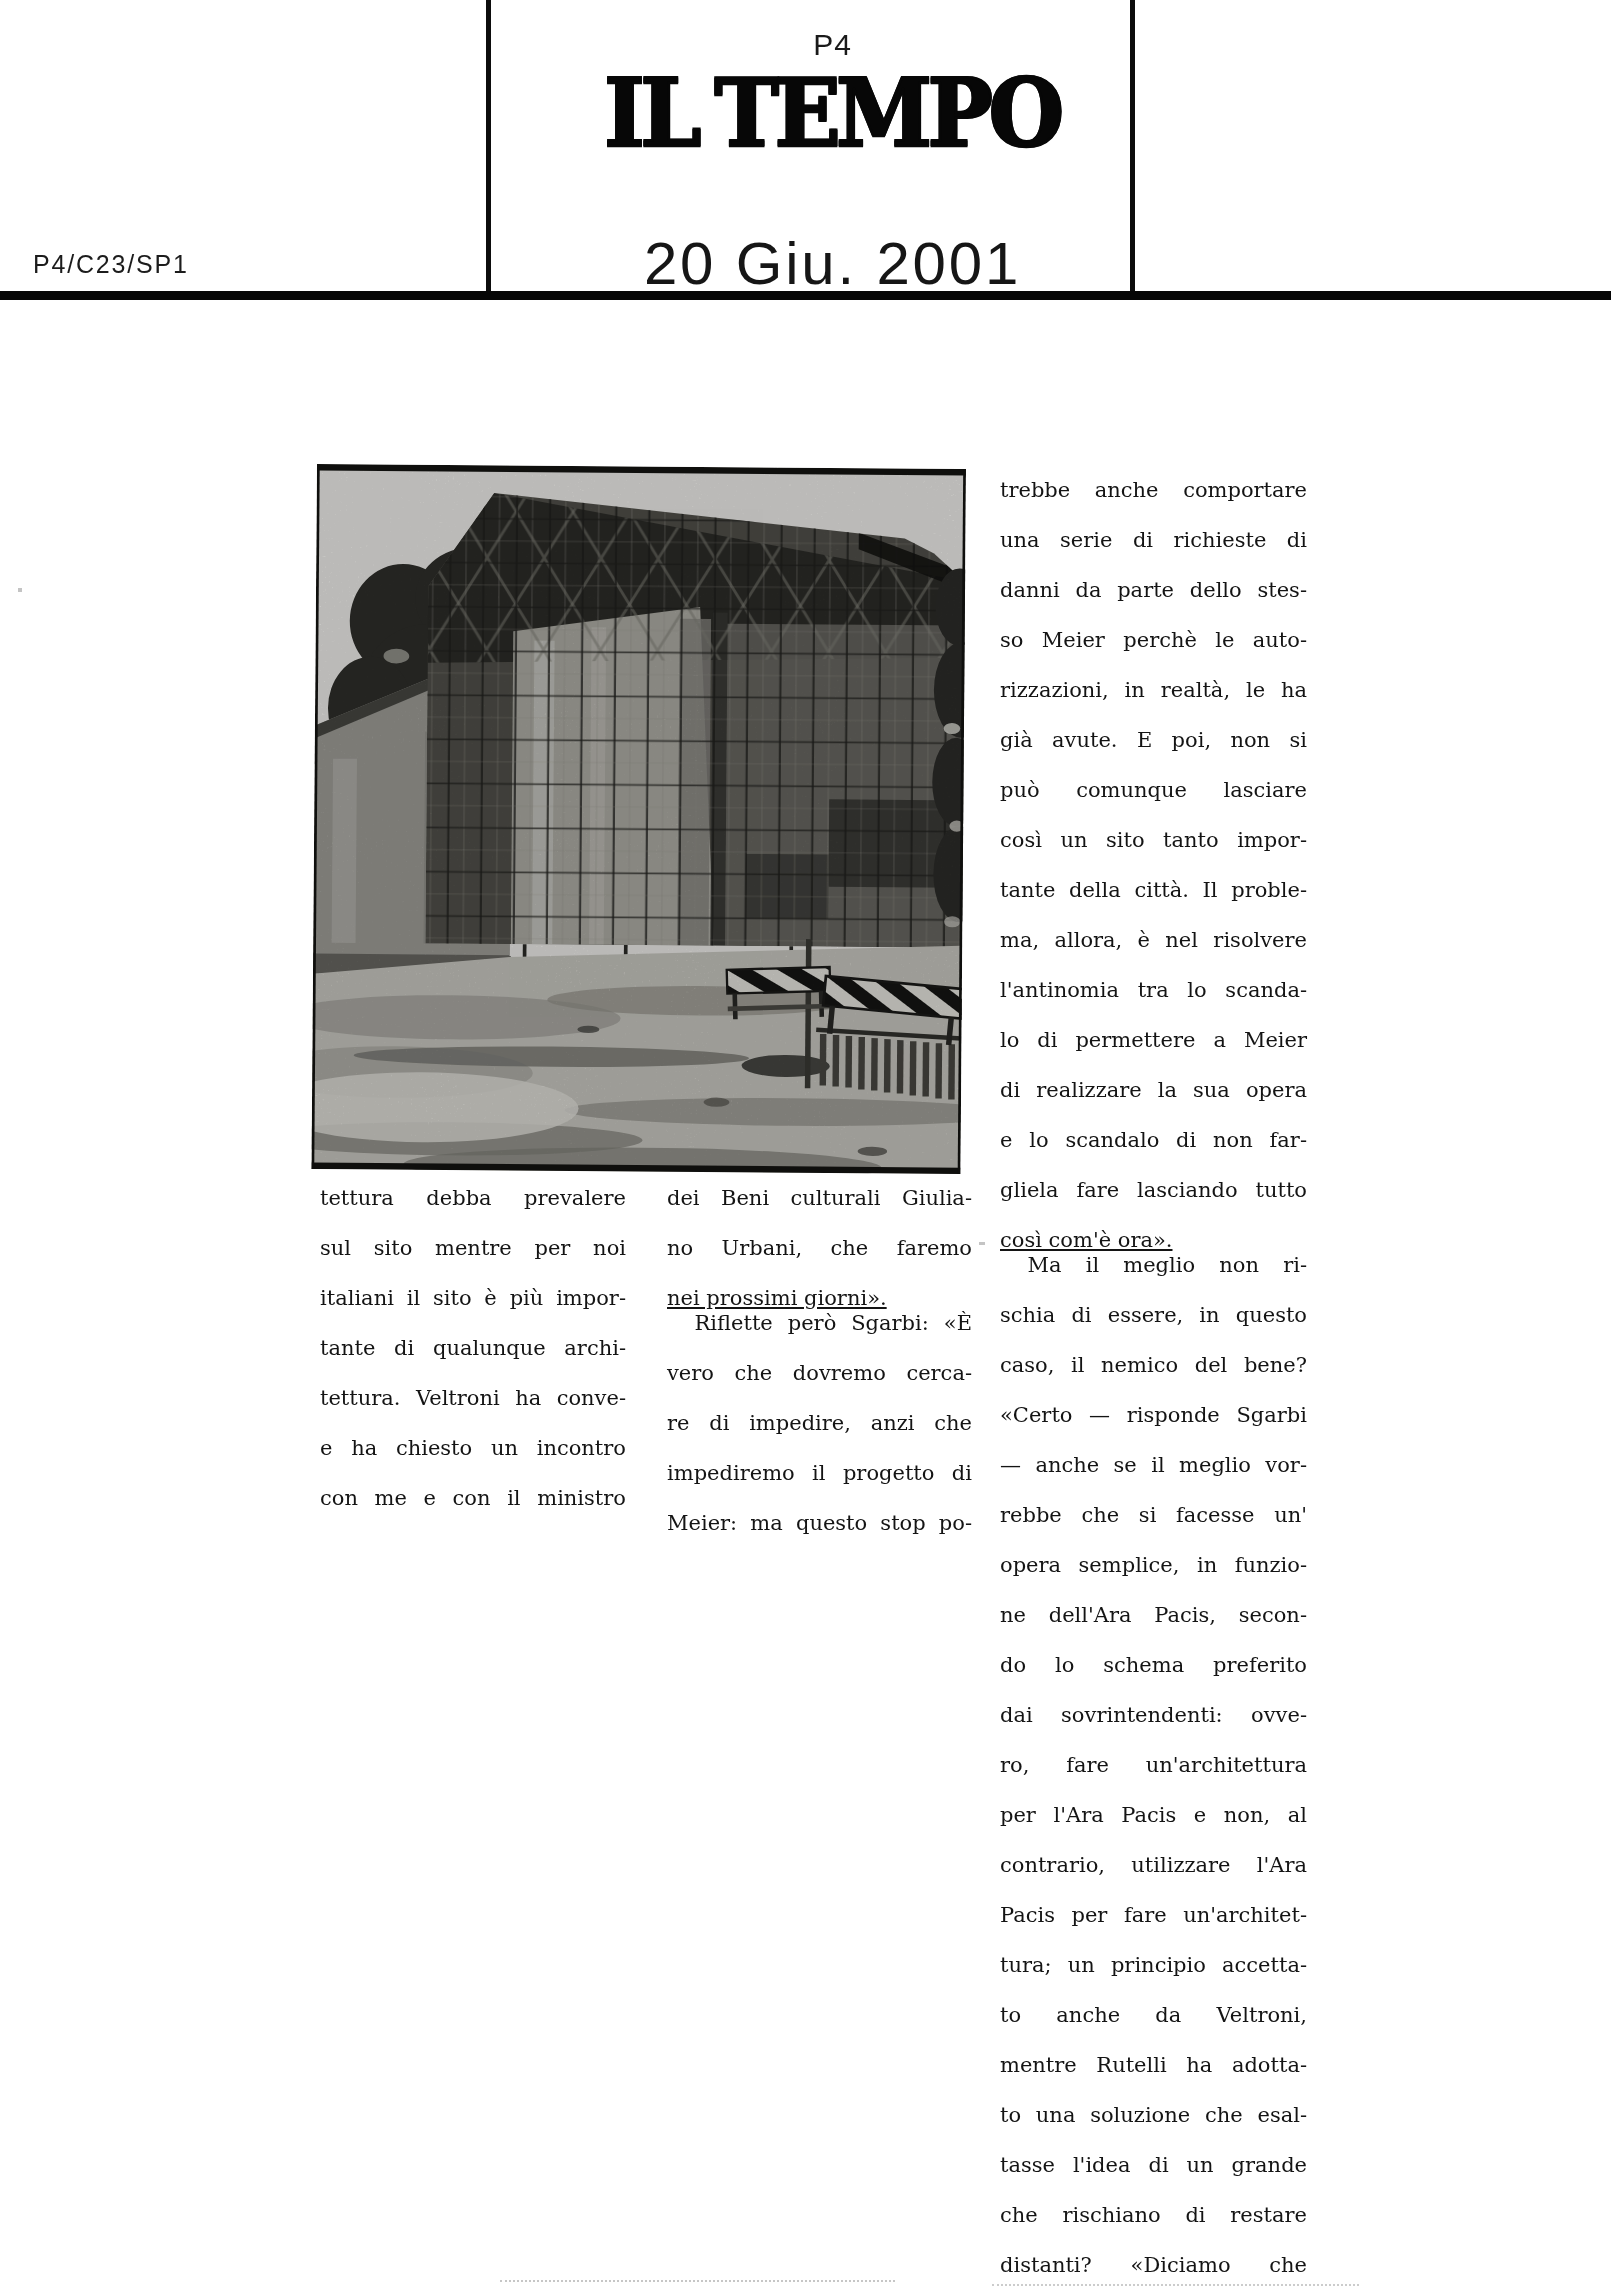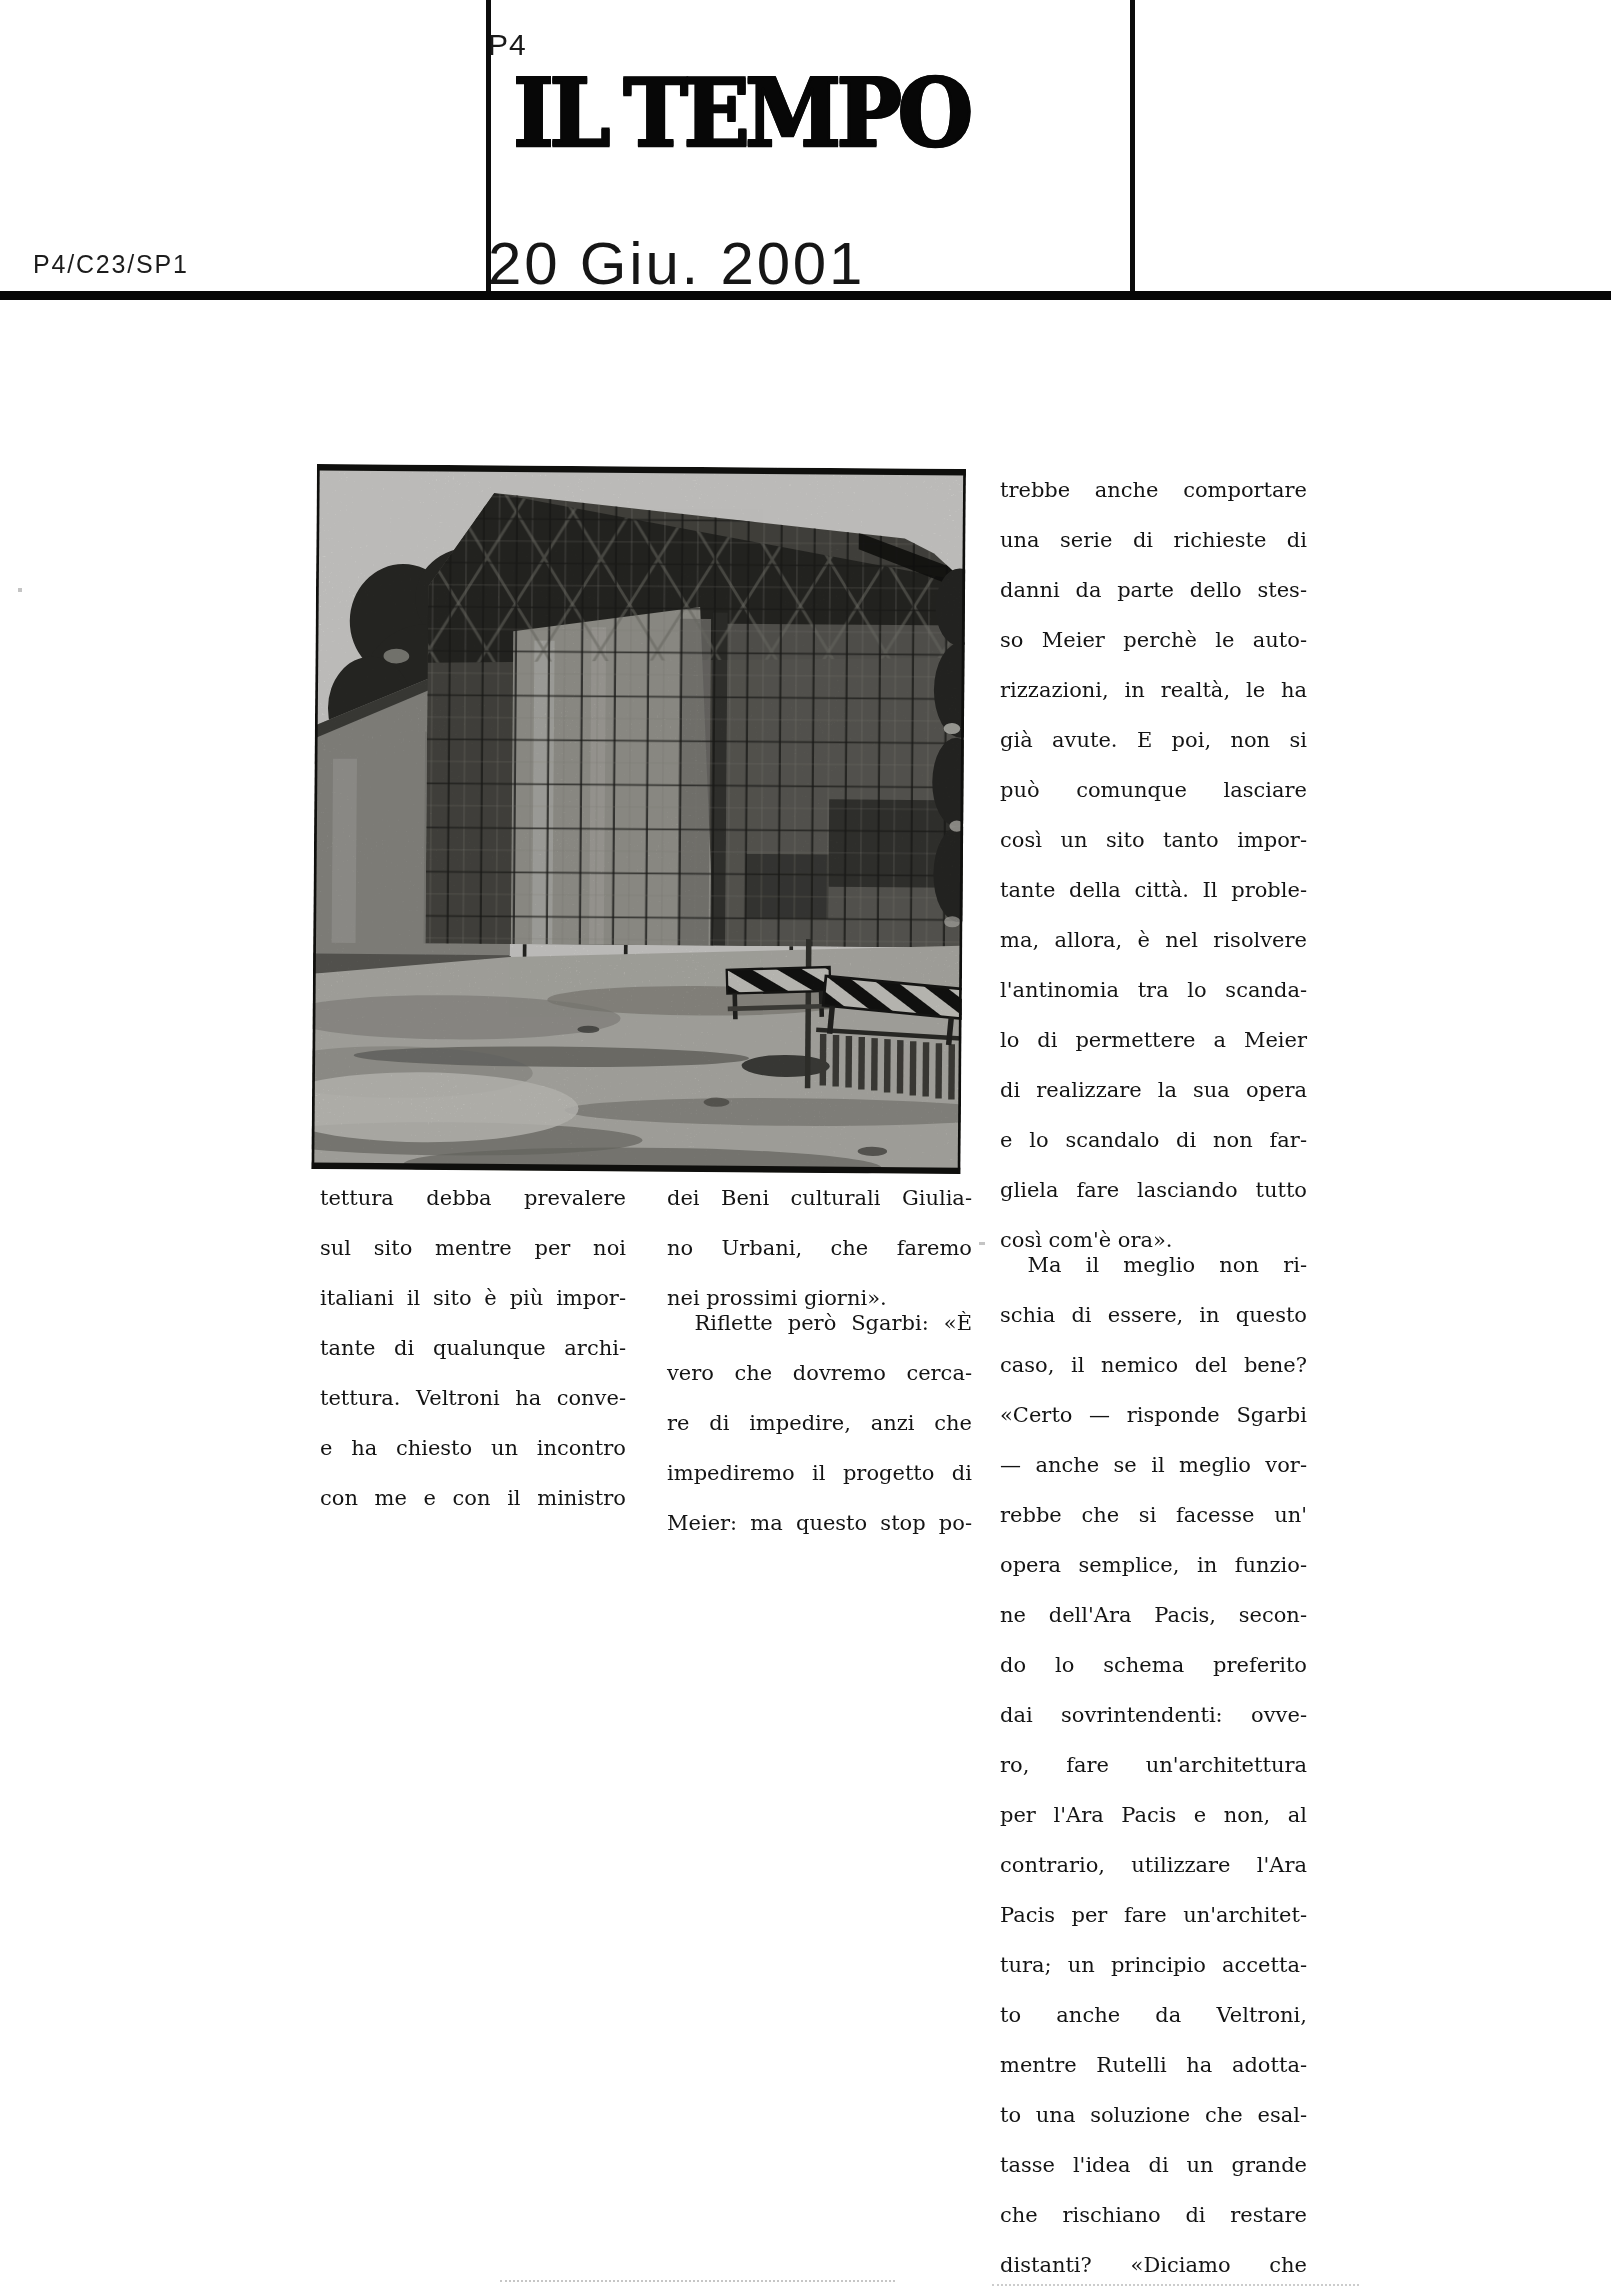--- a/index.html
+++ b/index.html
@@ -8,21 +8,21 @@
     font-family:"DejaVu Serif",serif;color:#151515;overflow:hidden;margin:0 auto;
   }
   
   .code{
     position:absolute;left:33px;top:250px;
     font-family:"Liberation Sans",sans-serif;font-size:25px;letter-spacing:1.8px;color:#1c1c1c;
   }
   .vline{position:absolute;top:0;width:4.6px;height:297px;background:#0c0c0c;}
   .vline.left{left:486px;}
   .vline.right{left:1130px;}
-  .masthead-block{position:absolute;left:488px;top:0;width:645px;height:297px;text-align:left;}
+  .masthead-block{position:absolute;left:510px;top:0;width:645px;height:297px;text-align:center;}
   .pnum{
     position:absolute;top:27.5px;left:0;right:0;
     font-family:"Liberation Sans",sans-serif;font-size:30px;color:#1a1a1a;letter-spacing:0.9px;
   }
   .logo{
     position:absolute;top:66px;left:0;right:0;line-height:1;white-space:nowrap;
     font-family:"DejaVu Serif",serif;font-weight:bold;font-size:96px;letter-spacing:-4.6px;
     color:#070707;-webkit-text-stroke:2.8px #070707;
     text-shadow:1.4px 0 #070707,-1.4px 0 #070707,0 1.4px #070707,0 -1.4px #070707;
   }
@@ -38,21 +38,21 @@
     transform:rotate(.45deg);transform-origin:0 0;
   }
   .photo svg{display:block;width:100%;height:100%;}
   
   .col{position:absolute;font-size:21px;line-height:25px;color:#141414;}
   .colA{left:320px;top:1186px;width:306px;}
   .colB{left:658px;top:1186px;width:305px;margin-left:9px;}
   .colC{left:1000px;top:478px;width:307px;}
   .line{text-align:justify;}
   .line.just::after{content:"";display:inline-block;width:100%;height:0;}
-  .line.end{text-align:left;}
+  .line.end{text-align:left;text-decoration:underline;}
   .line.indent{text-indent:27.5px;}
   
   .artifacts{position:absolute;top:2280px;left:500px;width:395px;height:0;
     border-top:2.8px dotted #8f8f8f;opacity:.5;}
   .artifacts.b{left:992px;top:2284px;width:367px;opacity:.45;}
   .speck{position:absolute;background:#8a8a8a;opacity:.5;}
 </style>
 </head>
 <body>
 

